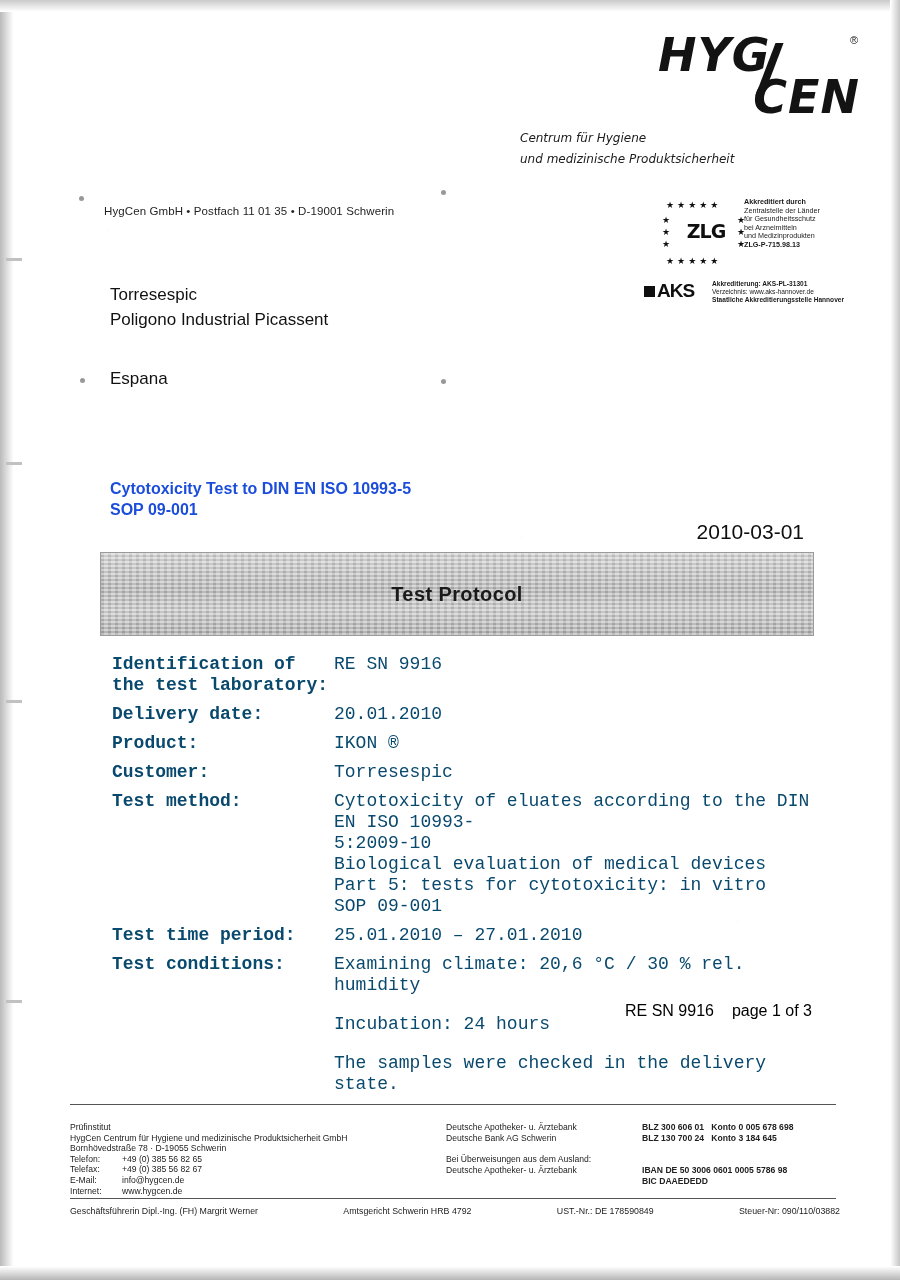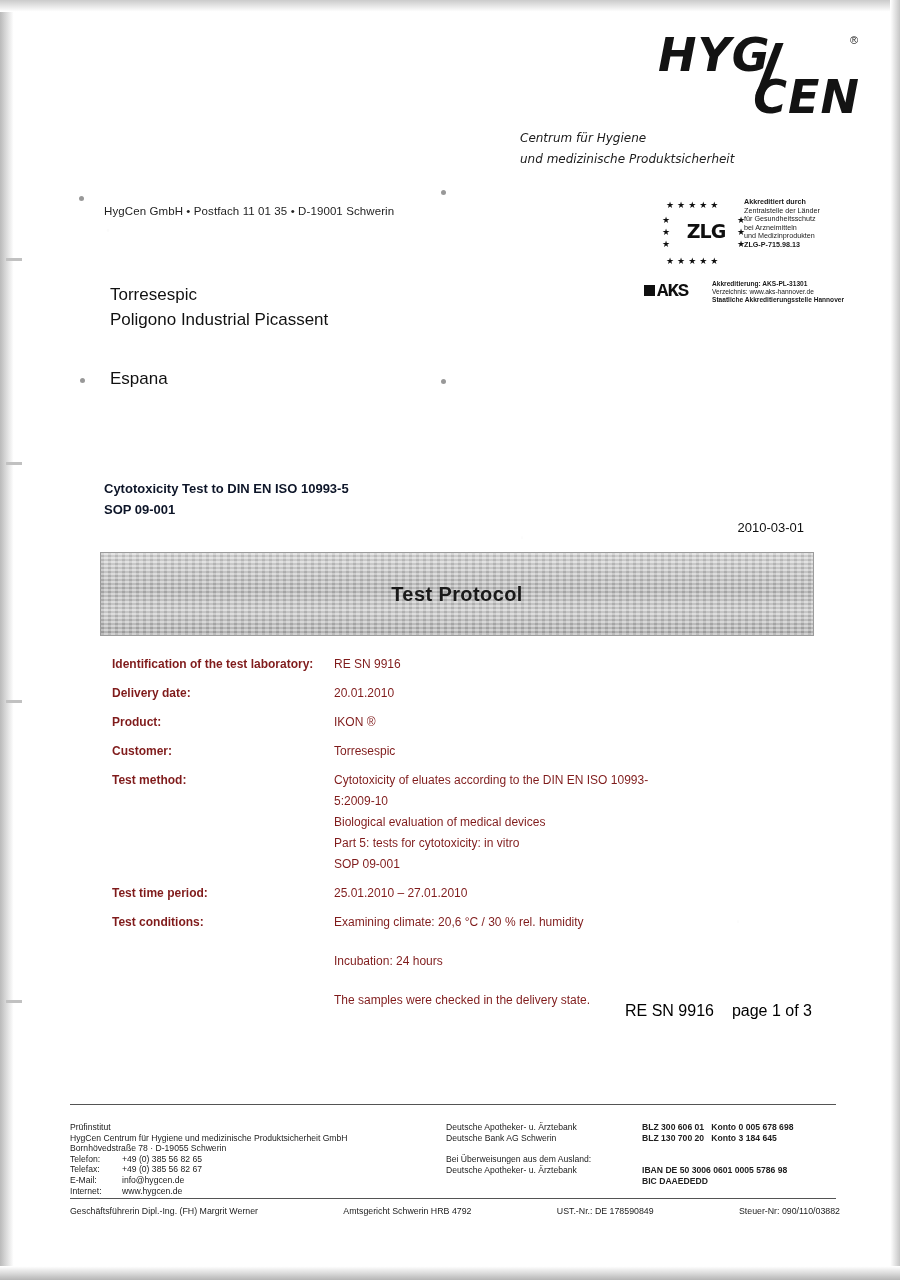--- a/index.html
+++ b/index.html
@@ -146,21 +146,21 @@
   .aks-block {
     position: absolute;
     left: 644px;
     top: 280px;
     width: 222px;
     height: 32px;
   }
   .aks-logo {
     position: absolute;
     left: 0; top: 0;
-    font-family: Liberation Mono, monospace;
+    font-family: Liberation Sans, sans-serif;
     font-weight: bold;
     font-size: 19px;
     letter-spacing: -1px;
     color: #111;
   }
   .aks-sq {
     display: inline-block;
     width: 11px; height: 11px;
     background: #111;
     margin-right: 2px;
@@ -194,32 +194,32 @@
     top: 282px;
     font-size: 17px;
     line-height: 25px;
     color: #131313;
   }
   .address .country { margin-top: 34px; display: block; }
 
   
   .doc-title {
     position: absolute;
-    left: 104px;
+    left: 110px;
     top: 478px;
-    font-size: 13px;
+    font-size: 16px;
     font-weight: bold;
     line-height: 21px;
-    color: #0f172a;
+    color: #1d4ed8;
   }
   .doc-date {
     position: absolute;
     right: 96px;
     top: 520px;
-    font-size: 13px;
+    font-size: 21px;
     color: #101010;
   }
 
   
   .banner {
     position: absolute;
     left: 100px;
     top: 552px;
     width: 712px;
     height: 82px;
@@ -238,22 +238,23 @@
     color: #1c1c1c;
     letter-spacing: .4px;
   }
 
   
   .fields {
     position: absolute;
     left: 112px;
     top: 654px;
     width: 700px;
-    font-size: 12px;
-    color: #7f1d1d;
+    font-size: 18px;
+    color: #0c4a6e;
+    font-family: Liberation Mono, monospace;
   }
   .field-row {
     display: flex;
     margin-bottom: 8px;
   }
   .field-label {
     width: 222px;
     font-weight: bold;
     line-height: 21px;
     flex: 0 0 222px;
@@ -478,21 +479,21 @@
       </div>
       <div class="fc-mid">
         <div>Deutsche Apotheker- u. Ärztebank</div>
         <div>Deutsche Bank AG Schwerin</div>
         <div style="height:11px"></div>
         <div>Bei Überweisungen aus dem Ausland:</div>
         <div>Deutsche Apotheker- u. Ärztebank</div>
       </div>
       <div class="fc-right">
         <div><span>BLZ 300 606 01</span>&nbsp;&nbsp;&nbsp;<span>Konto 0 005 678 698</span></div>
-        <div><span>BLZ 130 700 20</span>&nbsp;&nbsp;&nbsp;<span>Konto 3 184 645</span></div>
+        <div><span>BLZ 130 700 24</span>&nbsp;&nbsp;&nbsp;<span>Konto 3 184 645</span></div>
         <div style="height:22px"></div>
         <div>IBAN DE 50 3006 0601 0005 5786 98</div>
         <div>BIC  DAAEDEDD</div>
       </div>
     </div>
   </div>
   <div class="footer-rule rule-mid"></div>
   <div class="footer-bottom">
     <span>Geschäftsführerin Dipl.-Ing. (FH) Margrit Werner</span>
     <span>Amtsgericht Schwerin HRB 4792</span>

